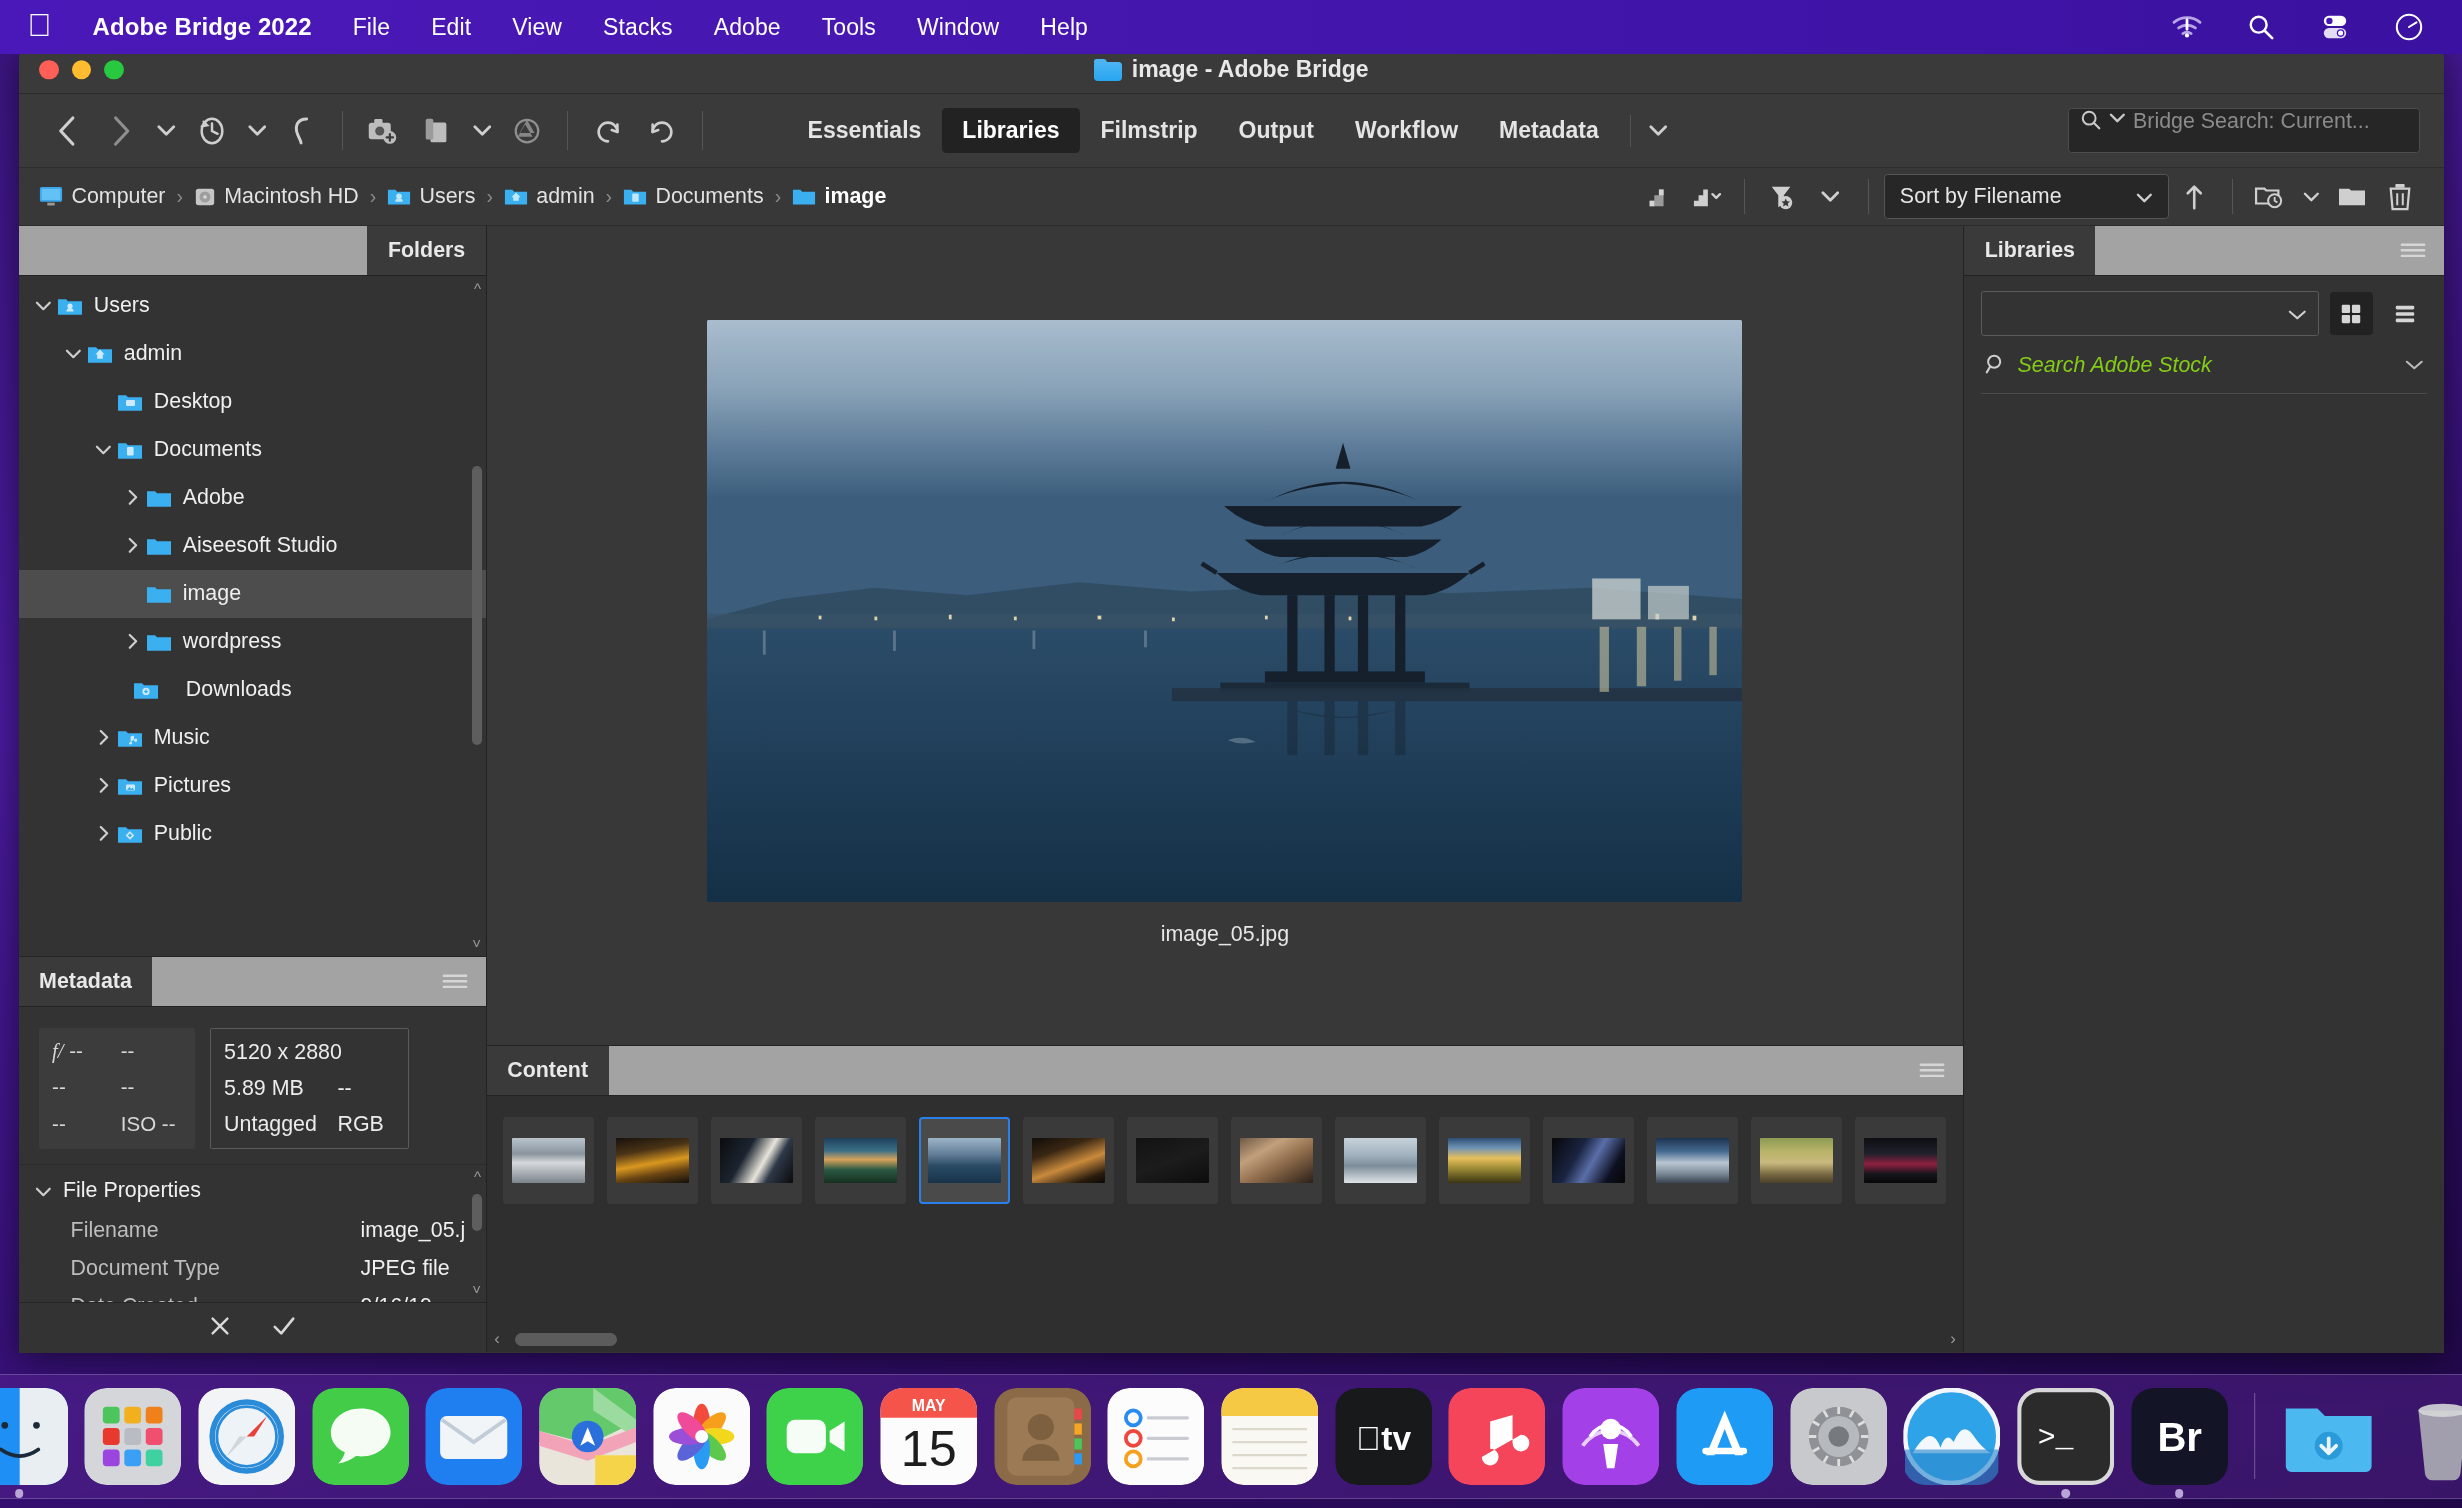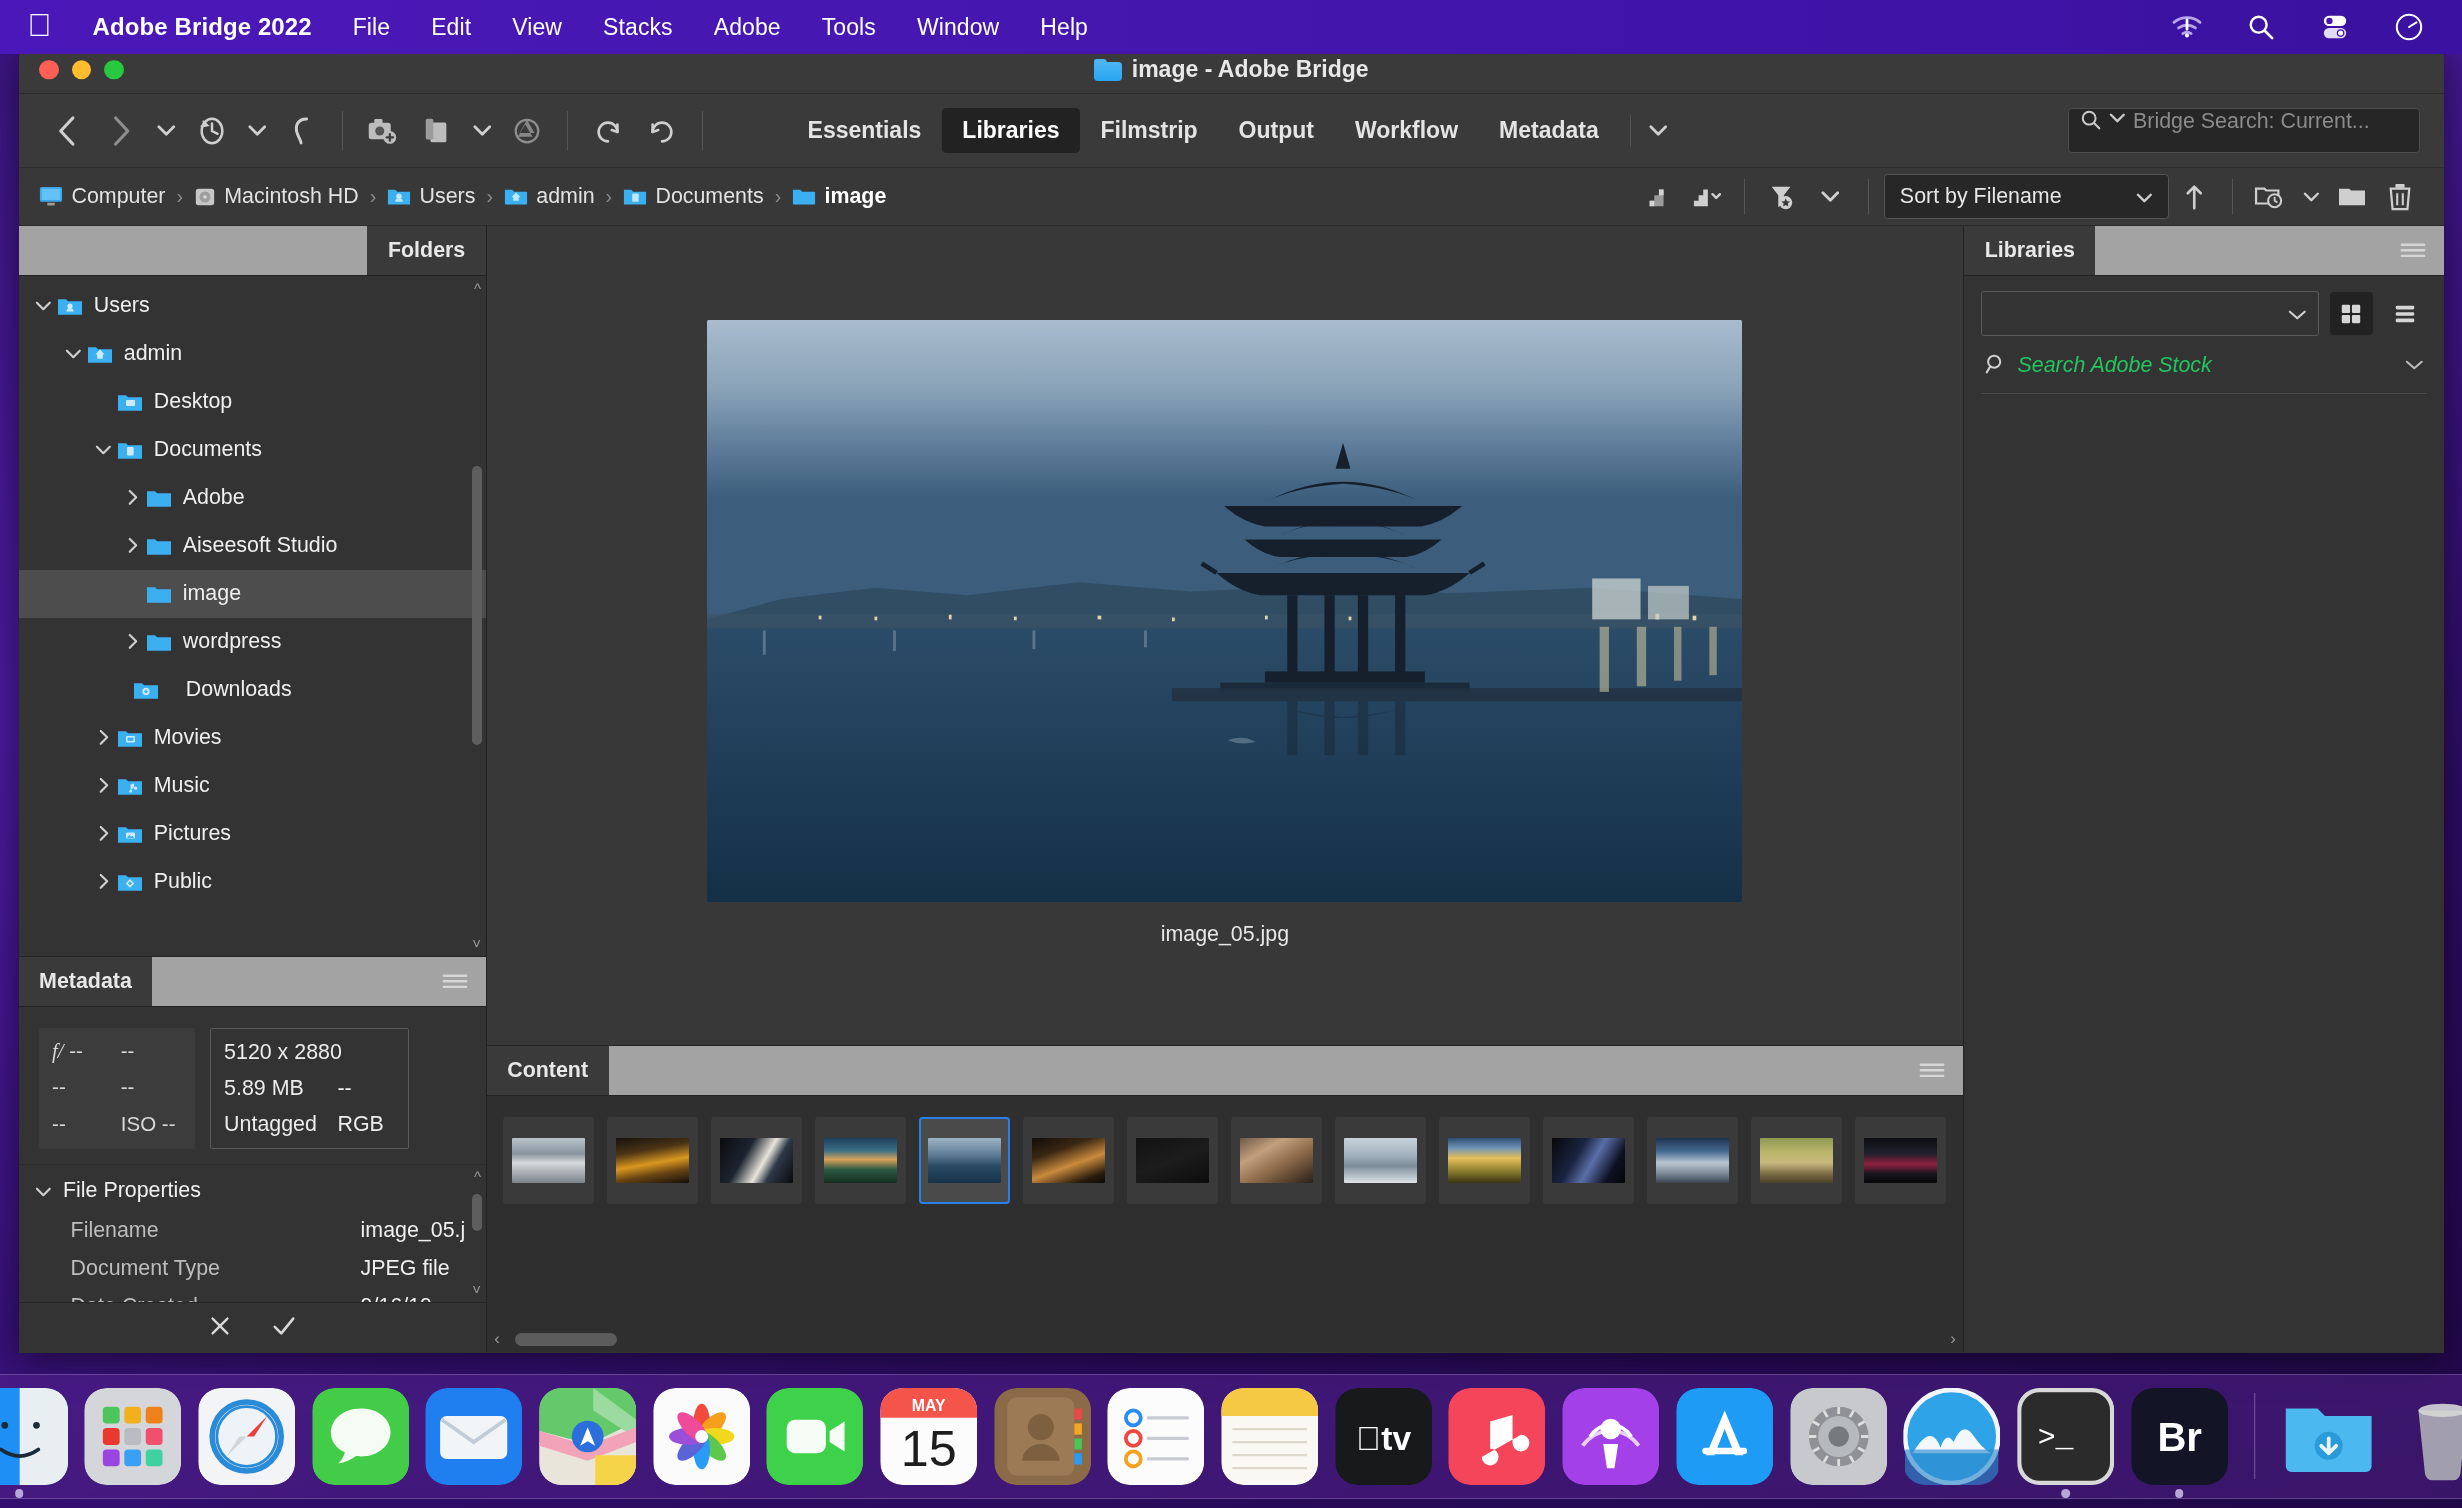--- a/index.html
+++ b/index.html
@@ -179,21 +179,21 @@
   #rightcol { width: 575px; background: #333; border-left: 0.9px solid #222; display: flex; flex-direction: column; }
   .lib-controls { padding: 15px 16.7px 0 16.7px; }
   .lib-row1 { display: flex; align-items: center; gap: 11px; }
   .lib-select {
     flex: 1; height: 45px; background: #333; border: 0.9px solid #5a5a5a; border-radius: 2.8px;
     display: flex; align-items: center; padding: 0 11px; color: #ddd; font-size: 20.5px;
   }
   .lib-vbtn { width: 43px; height: 43px; display: flex; align-items: center; justify-content: center; border-radius: 3.7px; }
   .lib-vbtn.active { background: #222; }
   .lib-search { display: flex; align-items: center; gap: 11px; padding: 16.7px 3.7px 15px 3.7px; border-bottom: 0.9px solid #4a4a4a; }
-  .lib-search .ph { color: #22c55e; font-size: 21.4px; font-style: italic; }
+  .lib-search .ph { color: #84cc16; font-size: 21.4px; font-style: italic; }
 
   
   #dock {
     position: absolute; left: 50%; transform: translateX(-50%);
     bottom: 9.3px;
     height: 125px; display: flex; align-items: center; gap: 16.7px;
     padding: 0 20.5px;
     background: rgba(92,40,150,.42);
     border: 0.9px solid rgba(255,255,255,.20);
     border-radius: 28px;
@@ -612,35 +612,20 @@
           <div class="tree-row" style="padding-left: 73px; gap: 16px;">
             <span class="tw"></span>
             <span style="display: flex;">
               <svg width="28" height="22" viewBox="0 0 26 22">
                 <path d="M1 4.2 h8 l2 2 h14 v13.6 H1 Z" fill="#3bb0f0"></path>
                 <circle cx="13" cy="12.4" r="3.6" fill="#cde9fb"></circle>
                 <path d="M13 10.4 v3 M11.4 12 L13 13.6 L14.6 12" stroke="#3bb0f0" stroke-width="1.2" fill="none"></path>
               </svg>
             </span>
             <span class="tlabel">Downloads</span>
-          </div>
-          <div class="tree-row" style="padding-left: 73px;">
-            <span class="tw">
-              <svg width="11" height="16.7" viewBox="0 0 12 18">
-                <polyline points="3,2 10,9 3,16" fill="none" stroke="#cfcfcf" stroke-width="2.4" stroke-linecap="round" stroke-linejoin="round"></polyline>
-              </svg>
-            </span>
-            <span style="display: flex;">
-              <svg width="28" height="22" viewBox="0 0 26 22">
-                <path d="M1 4.2 h8 l2 2 h14 v13.6 H1 Z" fill="#3bb0f0"></path>
-                <rect x="9" y="9" width="9" height="6.4" rx="1" fill="#cde9fb"></rect>
-                <rect x="10.6" y="10.6" width="5.8" height="3.2" fill="#3bb0f0"></rect>
-              </svg>
-            </span>
-            <span class="tlabel">Movies</span>
           </div>
           <div class="tree-row" style="padding-left: 73px;">
             <span class="tw">
               <svg width="11" height="16.7" viewBox="0 0 12 18">
                 <polyline points="3,2 10,9 3,16" fill="none" stroke="#cfcfcf" stroke-width="2.4" stroke-linecap="round" stroke-linejoin="round"></polyline>
               </svg>
             </span>
             <span style="display: flex;">
               <svg width="28" height="22" viewBox="0 0 26 22">
                 <path d="M1 4.2 h8 l2 2 h14 v13.6 H1 Z" fill="#3bb0f0"></path>

